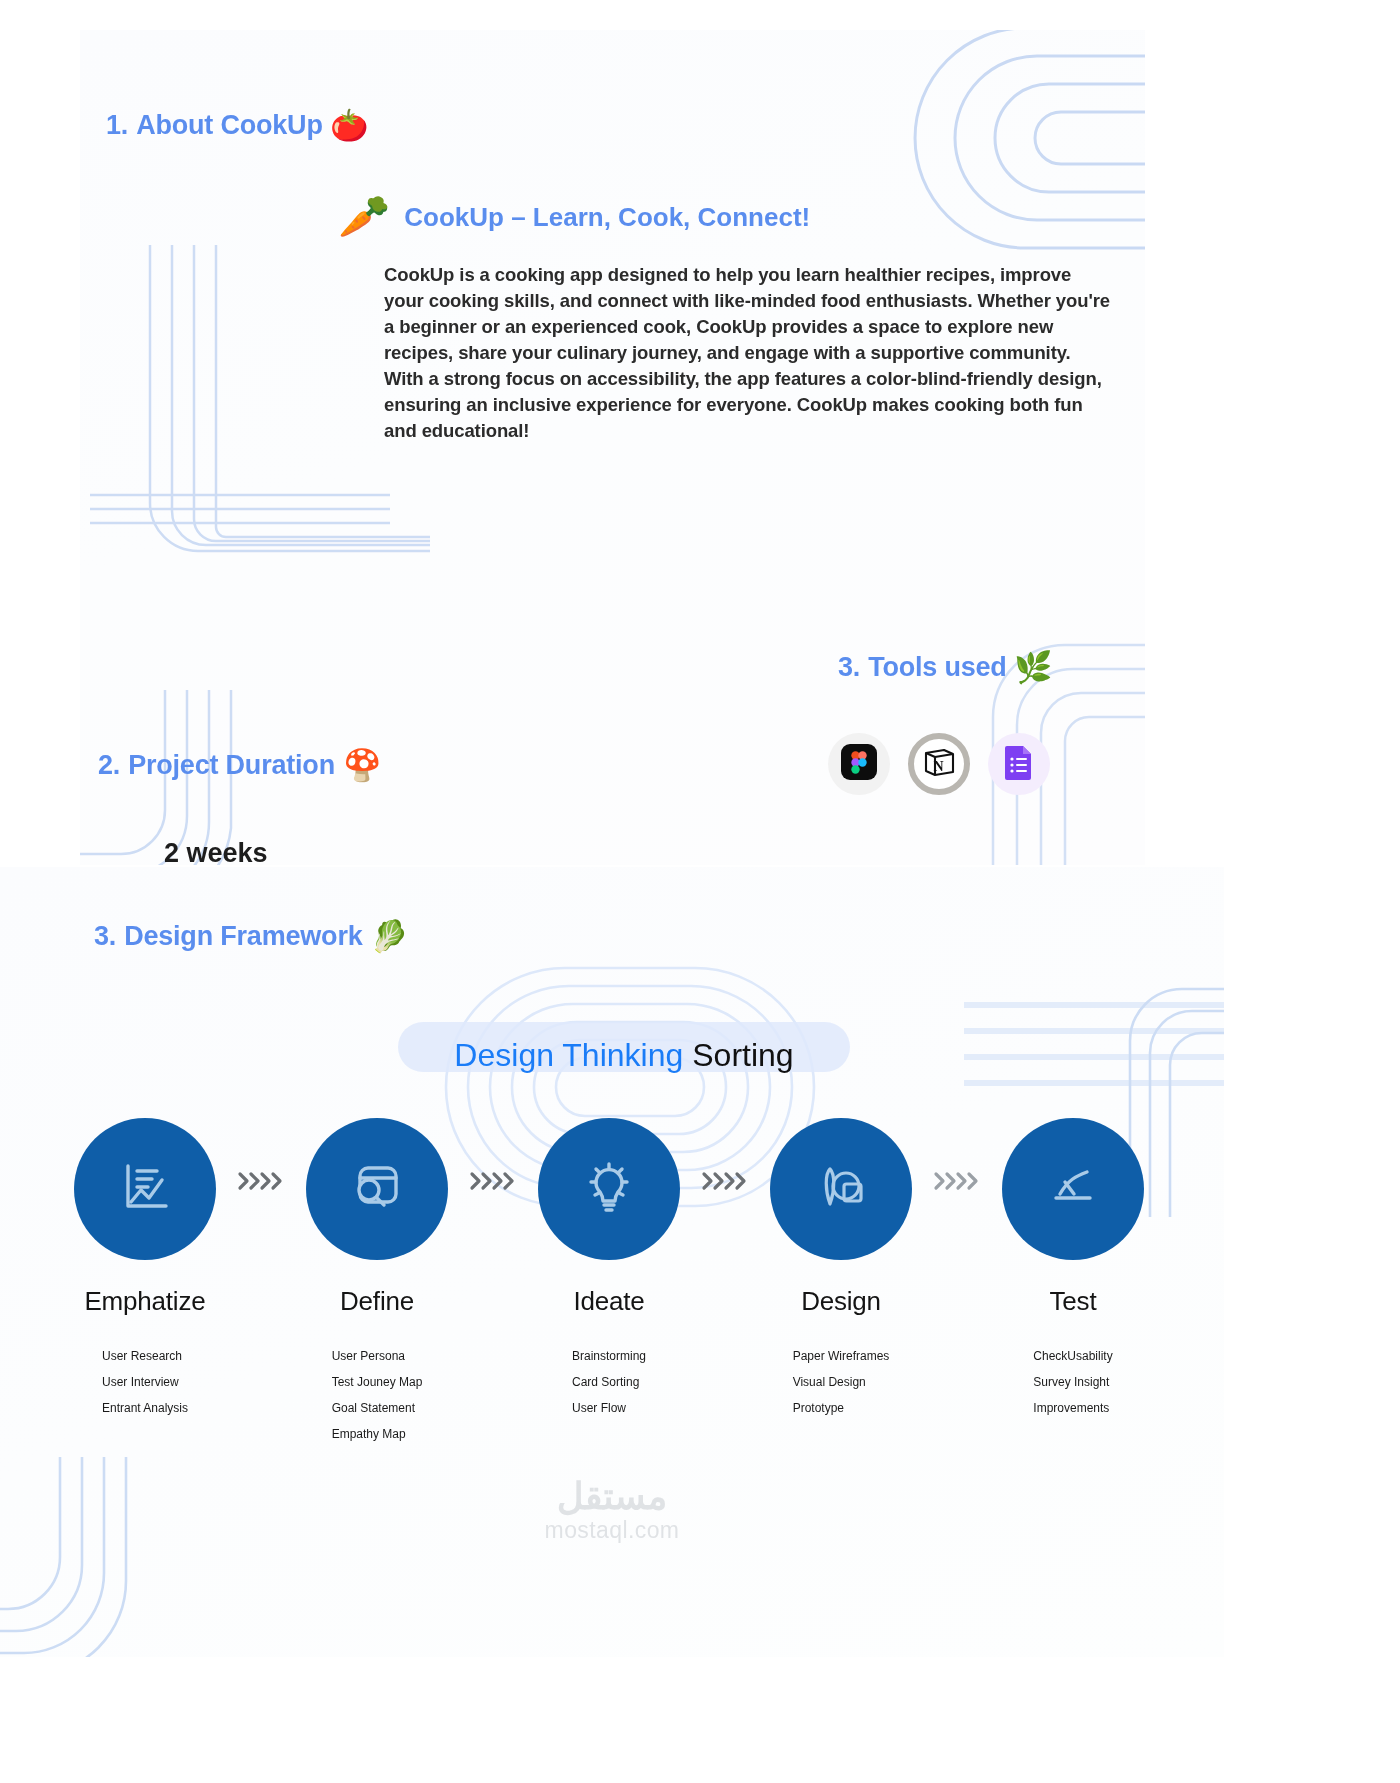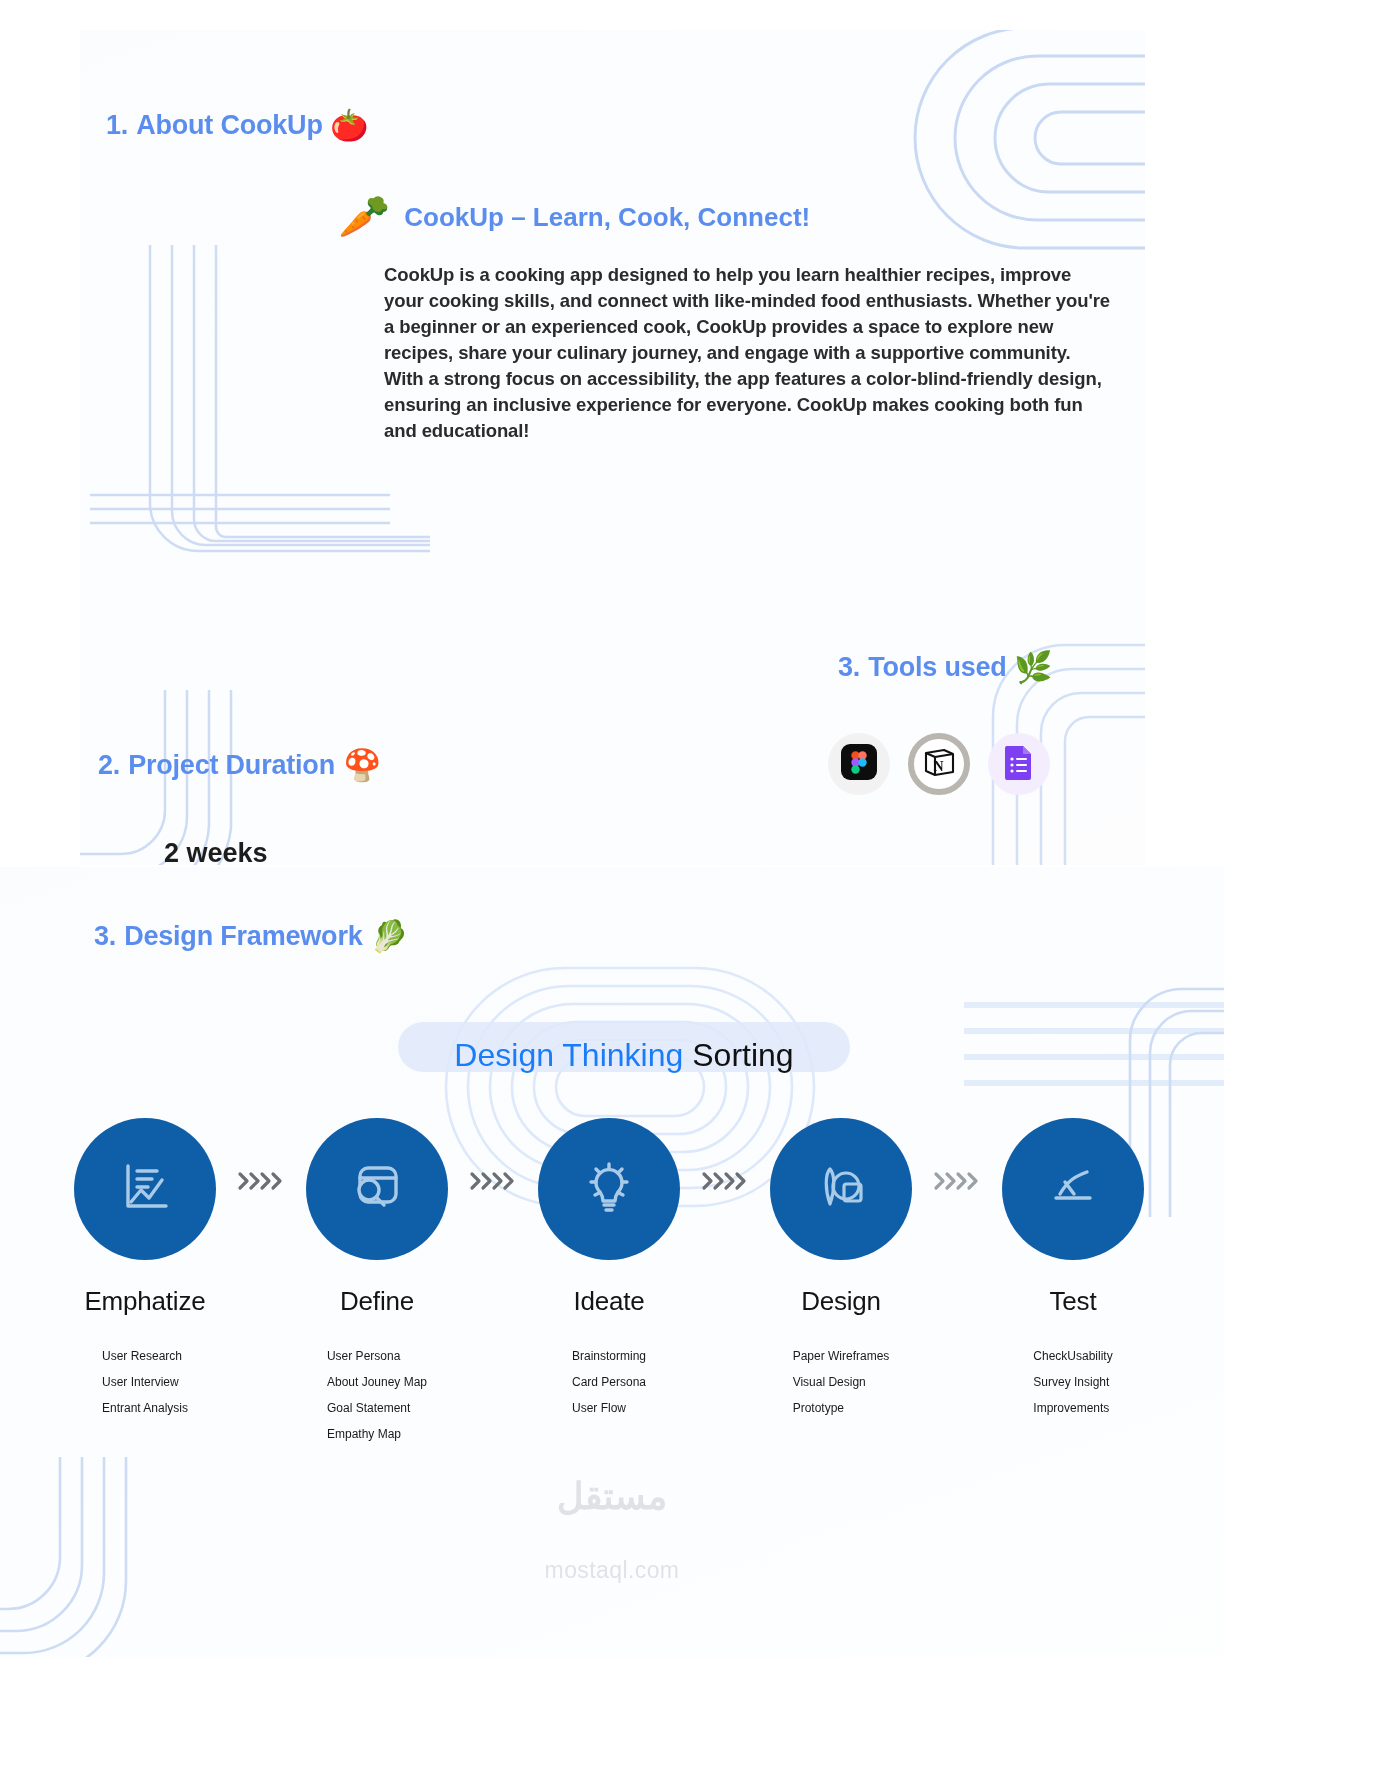--- a/index.html
+++ b/index.html
@@ -155,21 +155,20 @@
     flex: 0 0 auto;
   }
 
   
   .watermark {
     position: absolute;
     left: 0; top: 1478px;
     width: 1224px;
     display: flex; flex-direction: column; align-items: center;
     opacity: .55;
-    gap: 40px;
   }
   .wm-ar { font-size: 37px; color: #c9cdd2; line-height: 1.05; font-weight: 700; }
   .wm-en { font-size: 23px; color: #c9cdd2; letter-spacing: .4px; }
 </style>
 </head>
 <body>
 
 <div id="page">
 
   <div class="panel-top">
@@ -390,21 +389,21 @@
             <rect x="16" y="14" width="36" height="34" rx="8"></rect>
             <path d="M16 24 H52"></path>
             <circle cx="25" cy="36" r="10" fill="#0f5ea8"></circle>
             <path d="M32.5 43.5 L40 51"></path>
           </svg>
         </span>
       </div>
       <div class="step-name">Define</div>
       <div class="step-items">
         <div>User Persona</div>
-        <div>About Jouney Map</div>
+        <div>Test Jouney Map</div>
         <div>Goal Statement</div>
         <div>Empathy Map</div>
       </div>
     </div>
 
     <div class="chev">
       <svg width="50" height="22" viewBox="0 0 50 22" fill="none" stroke="#6b6f73" stroke-width="3.2" stroke-linecap="round" stroke-linejoin="round">
         <path d="M4 4 L11 11 L4 18"></path>
           <path d="M15 4 L22 11 L15 18"></path>
         <path d="M26 4 L33 11 L26 18"></path>
@@ -425,21 +424,21 @@
             <path d="M20 15 L24 19"></path>
               <path d="M46 15 L42 19"></path>
             <path d="M19 41 L23 39"></path>
               <path d="M47 41 L43 39"></path>
           </svg>
         </span>
       </div>
       <div class="step-name">Ideate</div>
       <div class="step-items">
         <div>Brainstorming</div>
-        <div>Card Persona</div>
+        <div>Card Sorting</div>
         <div>User Flow</div>
       </div>
     </div>
 
     <div class="chev">
       <svg width="50" height="22" viewBox="0 0 50 22" fill="none" stroke="#6b6f73" stroke-width="3.2" stroke-linecap="round" stroke-linejoin="round">
         <path d="M4 4 L11 11 L4 18"></path>
           <path d="M15 4 L22 11 L15 18"></path>
         <path d="M26 4 L33 11 L26 18"></path>
           <path d="M37 4 L44 11 L37 18"></path>

